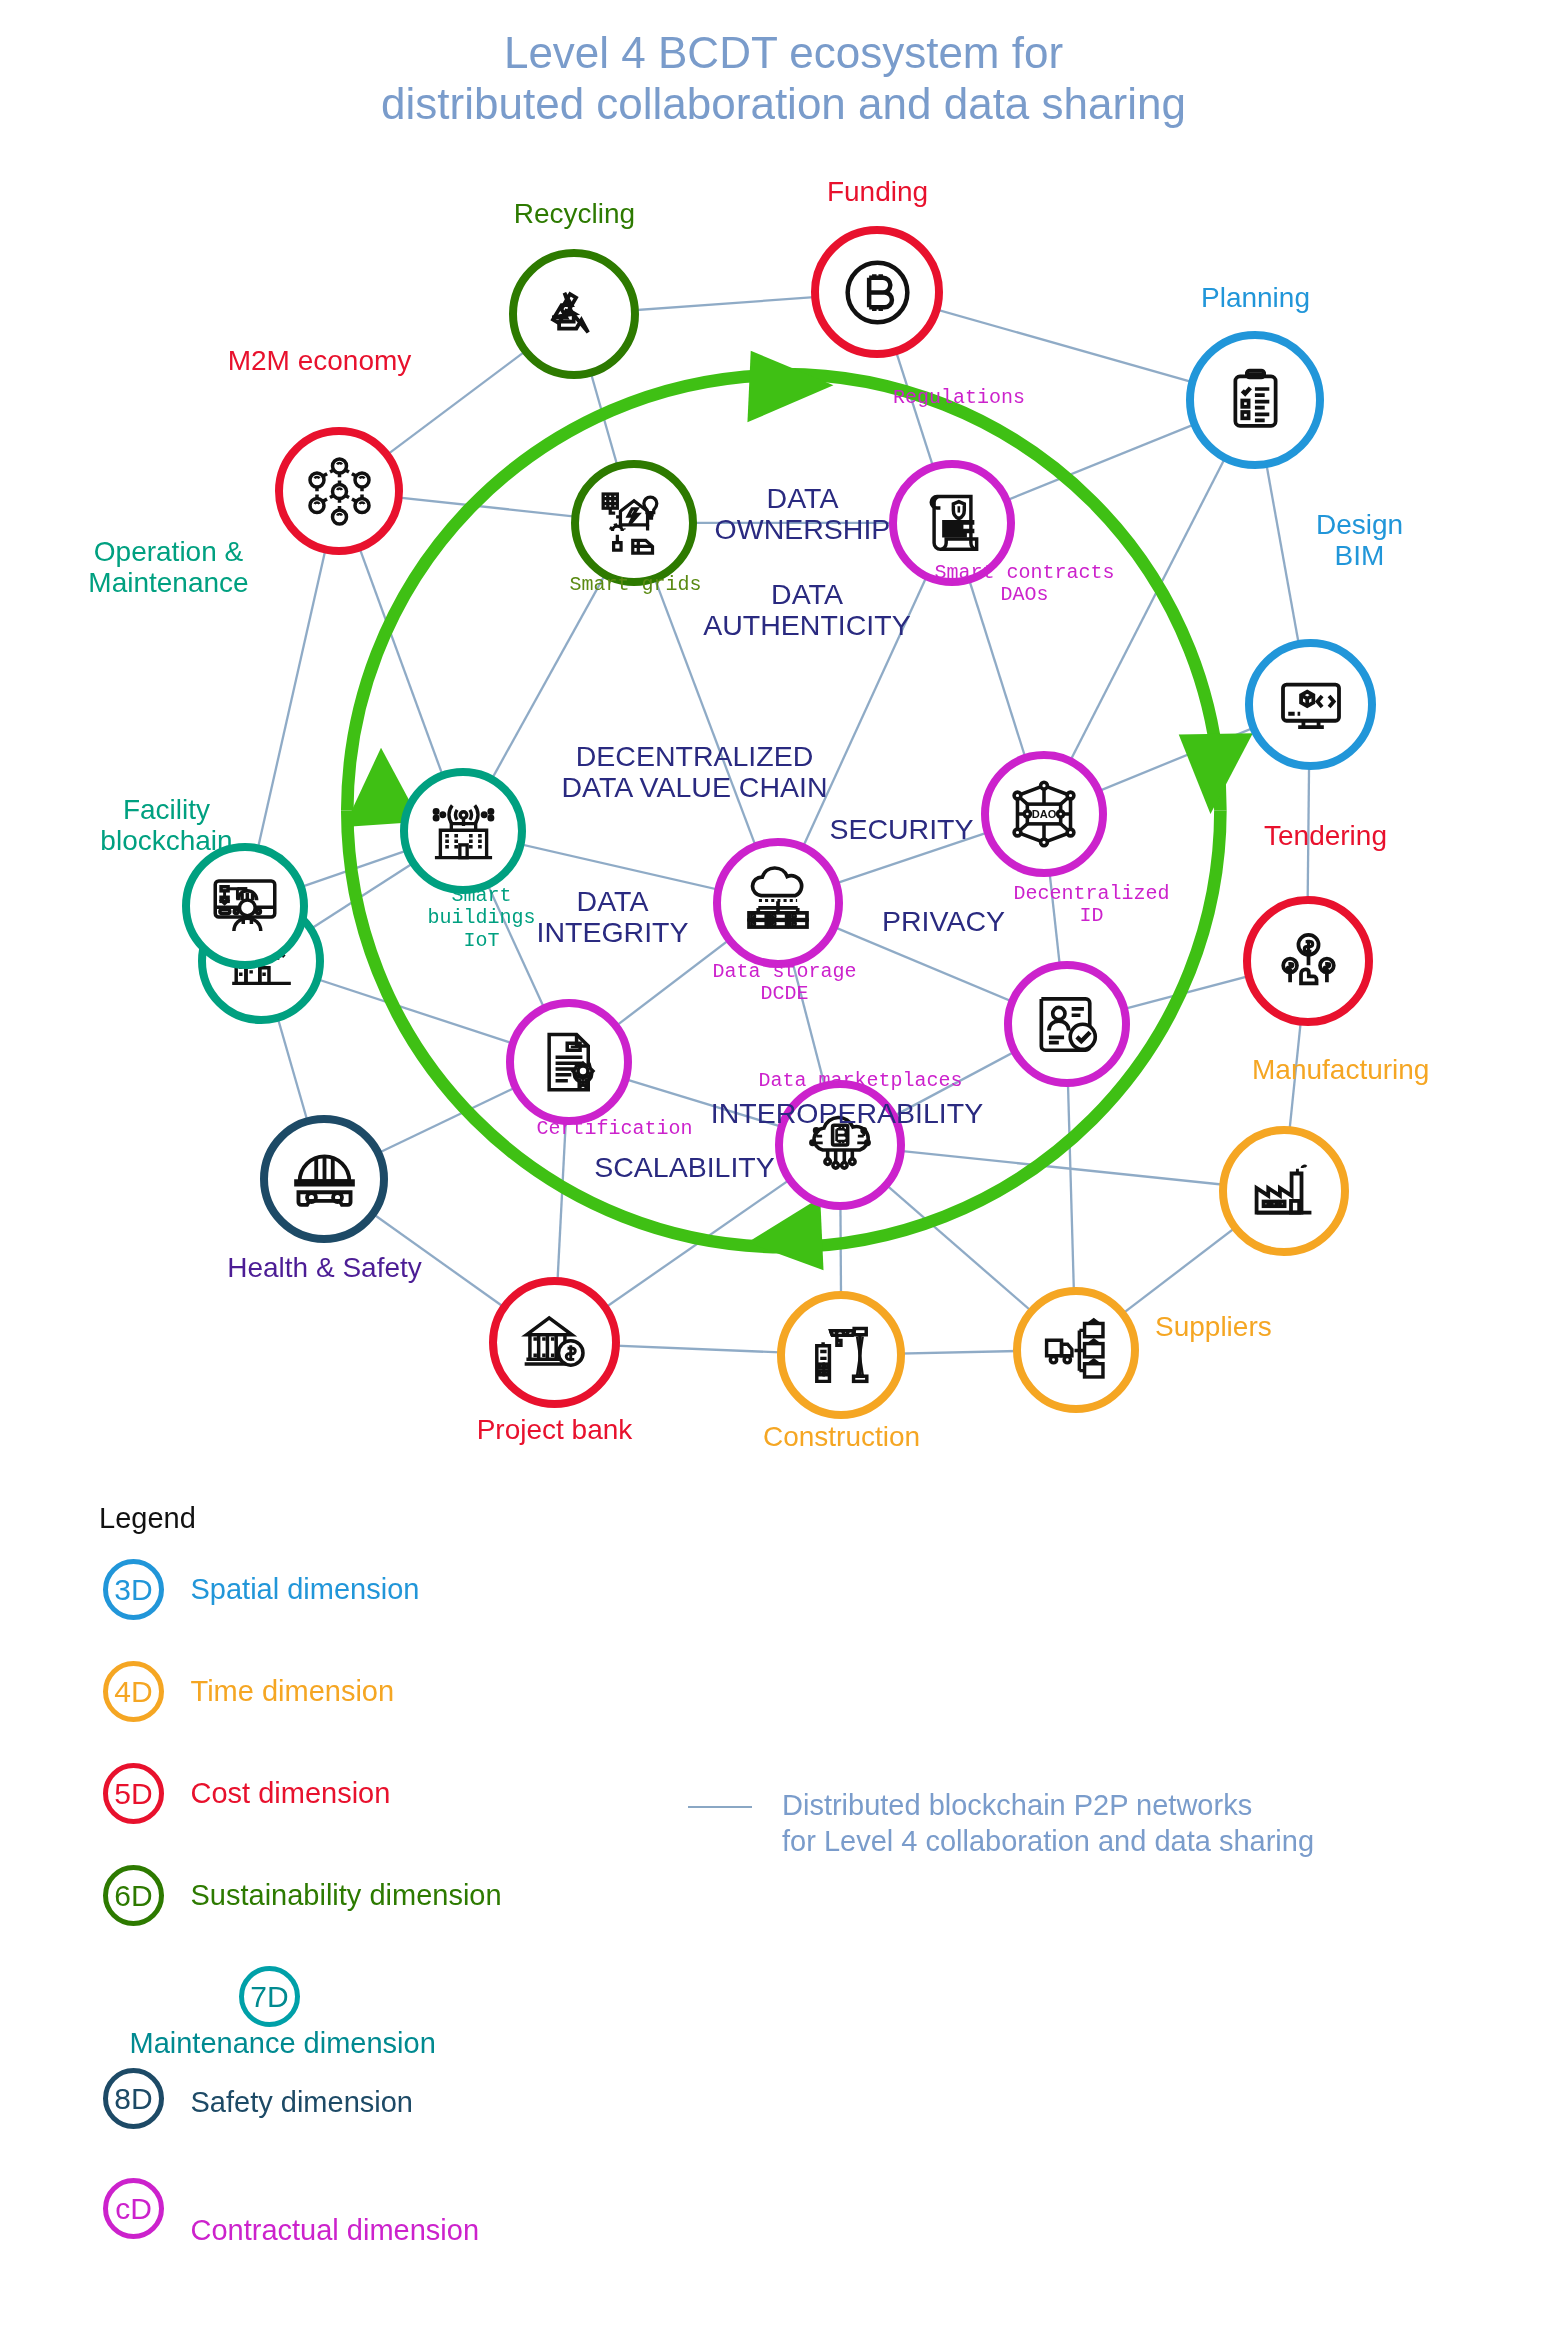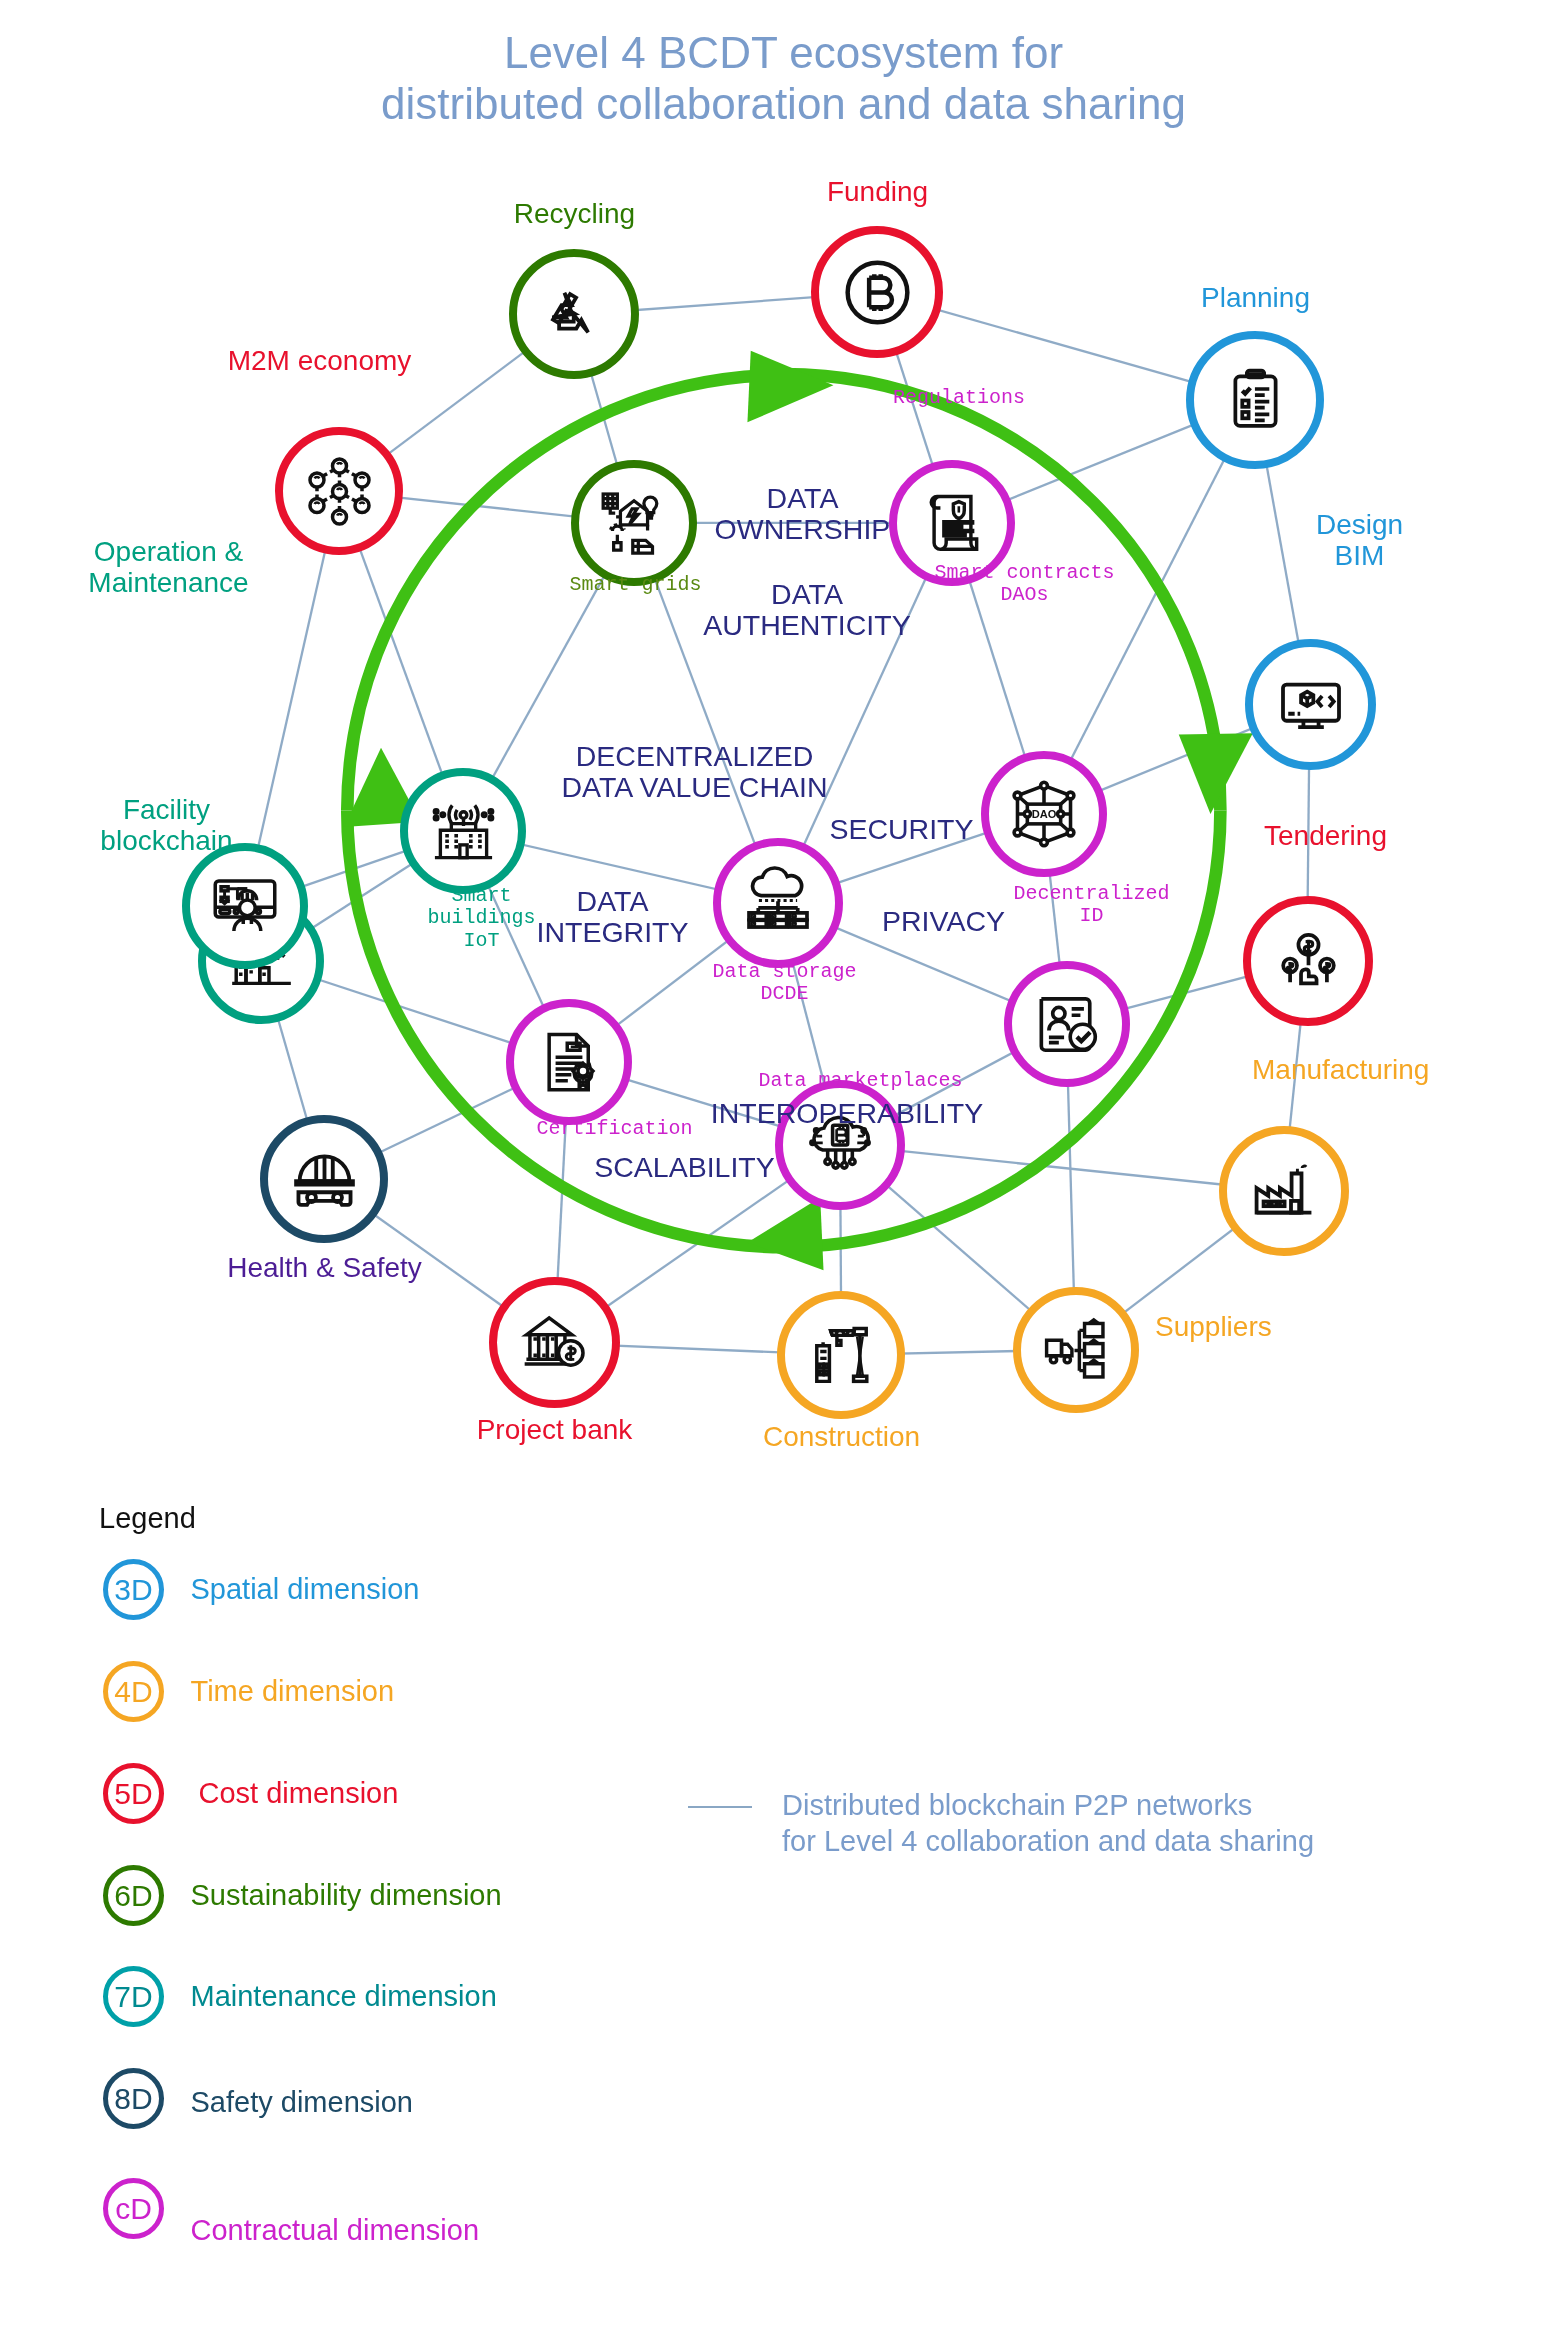--- a/index.html
+++ b/index.html
@@ -510,29 +510,29 @@
   <div id="legend-title">Legend</div>
 
   <div class="lrow" style="left:4px;top:57px;">
     <div class="lbadge" style="border:5.3px solid #2196d9;color:#2196d9;">3D</div>
     <div class="ltext" style="color:#2196d9;">Spatial dimension</div>
   </div>
   <div class="lrow" style="left:4px;top:159px;">
     <div class="lbadge" style="border:5.3px solid #f5a623;color:#f5a623;">4D</div>
     <div class="ltext" style="color:#f5a623;">Time dimension</div>
   </div>
-  <div class="lrow" style="left:4px;top:261px;gap:8px;">
+  <div class="lrow" style="left:4px;top:261px;">
     <div class="lbadge" style="border:5.3px solid #e8112d;color:#e8112d;">5D</div>
     <div class="ltext" style="color:#e8112d;">Cost dimension</div>
   </div>
   <div class="lrow" style="left:4px;top:363px;">
     <div class="lbadge" style="border:5.3px solid #2d7a00;color:#2d7a00;">6D</div>
     <div class="ltext" style="color:#2d7a00;">Sustainability dimension</div>
   </div>
-  <div class="lrow" style="left:4px;top:464px;">
+  <div class="lrow" style="left:4px;top:464px;flex-direction:column;">
     <div class="lbadge" style="border:5.3px solid #00a0a8;color:#008a90;">7D</div>
     <div class="ltext" style="color:#008a90;">Maintenance dimension</div>
   </div>
   <div class="lrow" style="left:4px;top:566px;">
     <div class="lbadge" style="border:5.3px solid #1d4a66;color:#1d4a66;">8D</div>
     <div class="ltext" style="color:#1d4a66;margin-top:8px;">Safety dimension</div>
   </div>
   <div class="lrow" style="left:4px;top:668px;">
     <div class="lbadge" style="border:5.3px solid #cc22cc;color:#cc22cc;">cD</div>
     <div class="ltext" style="color:#cc22cc;margin-top:44px;">Contractual dimension</div>

